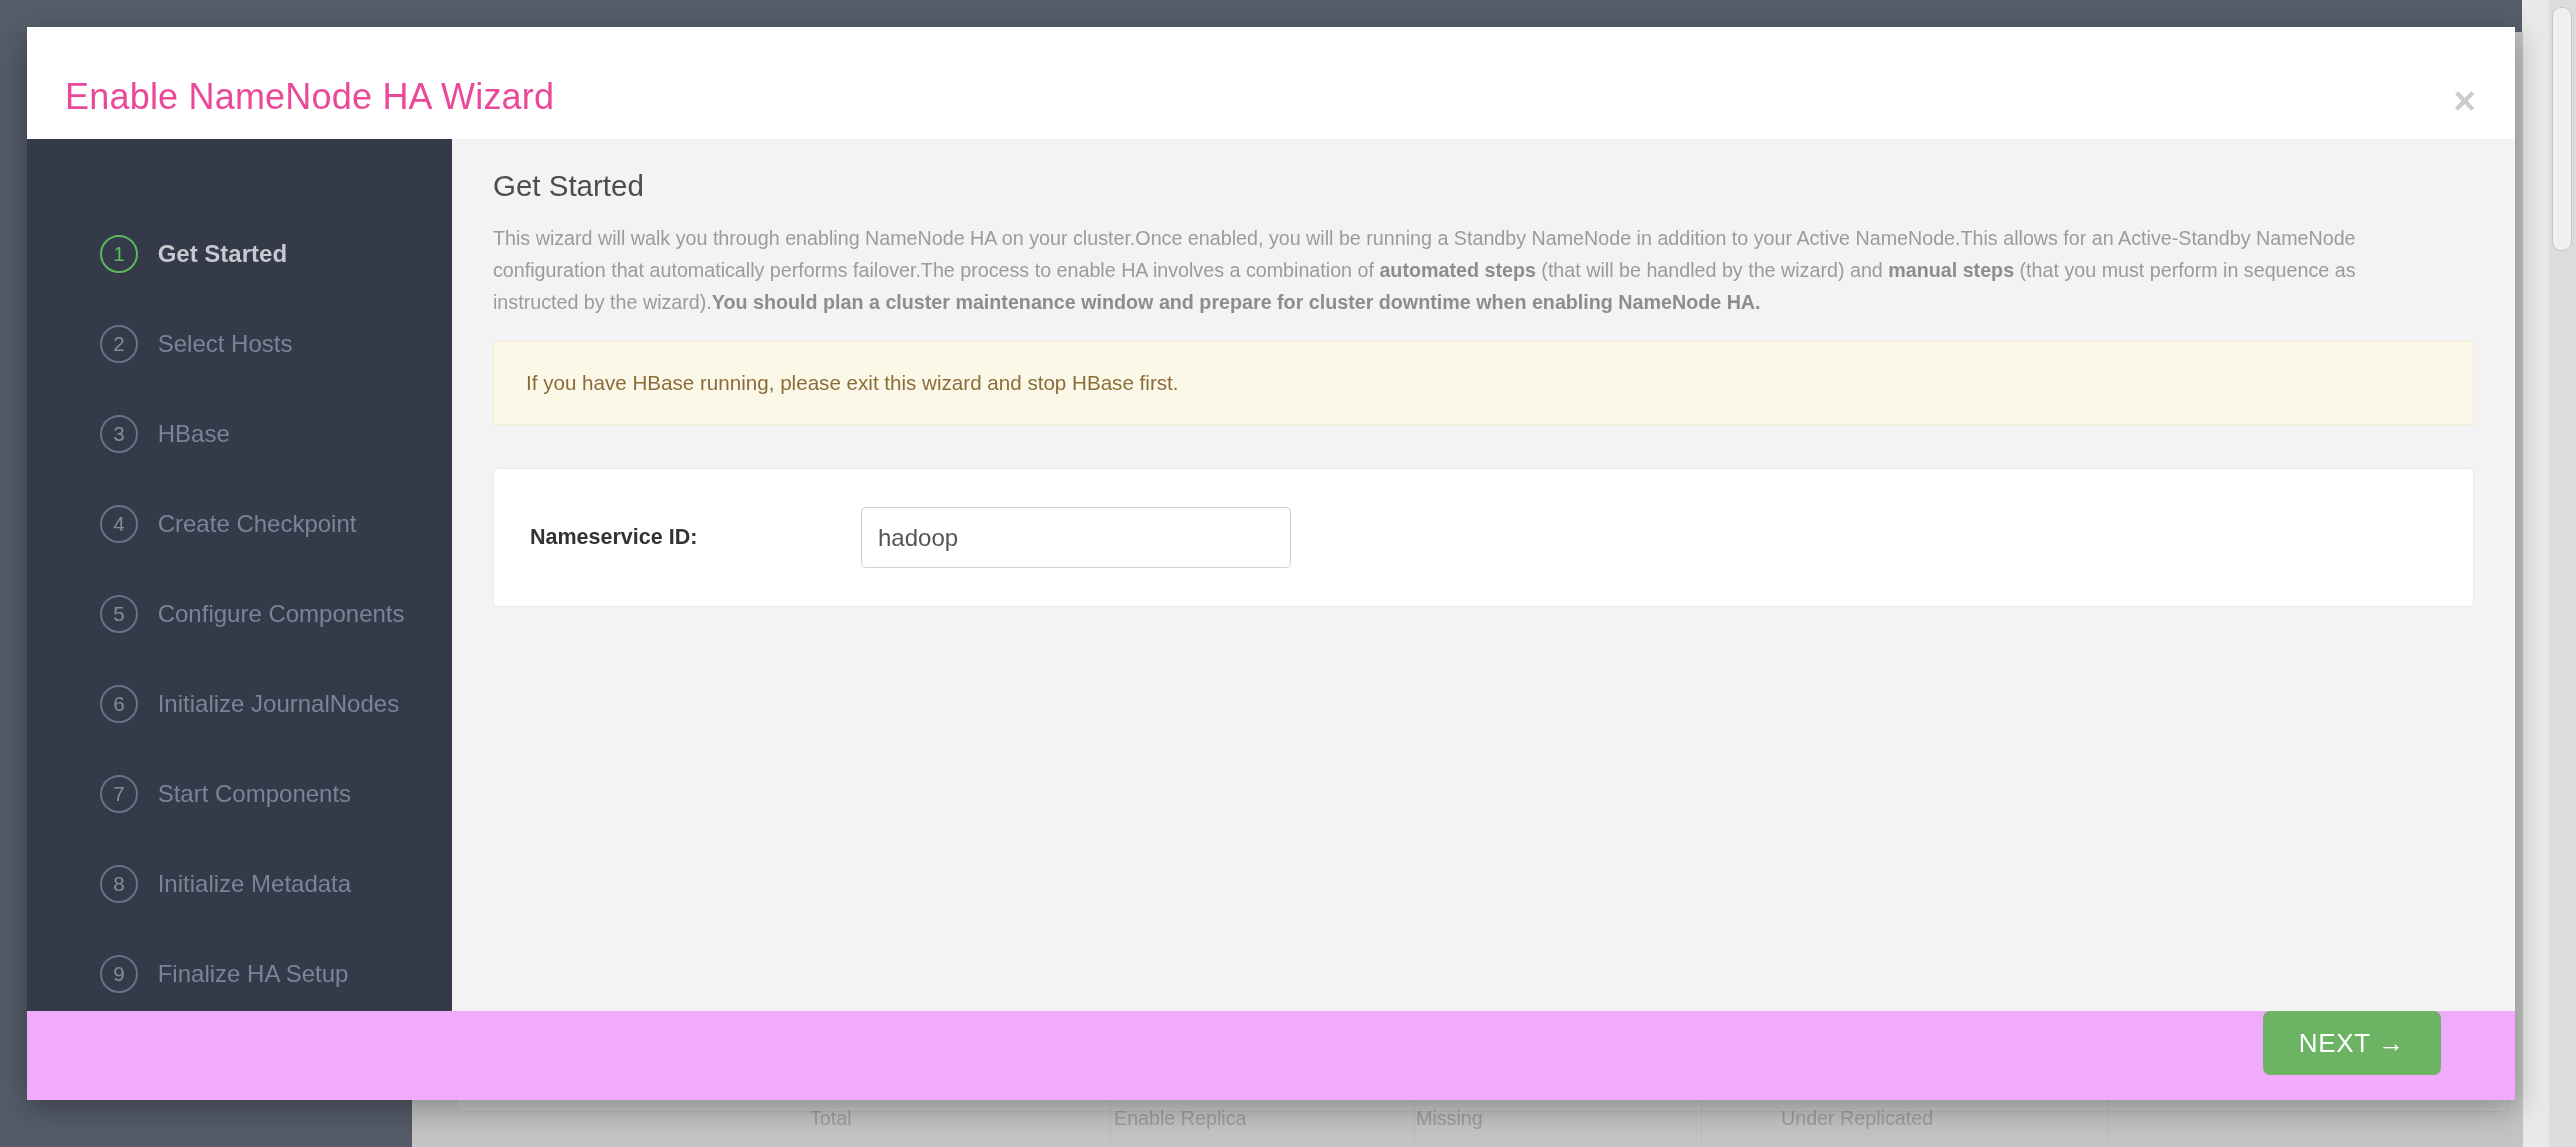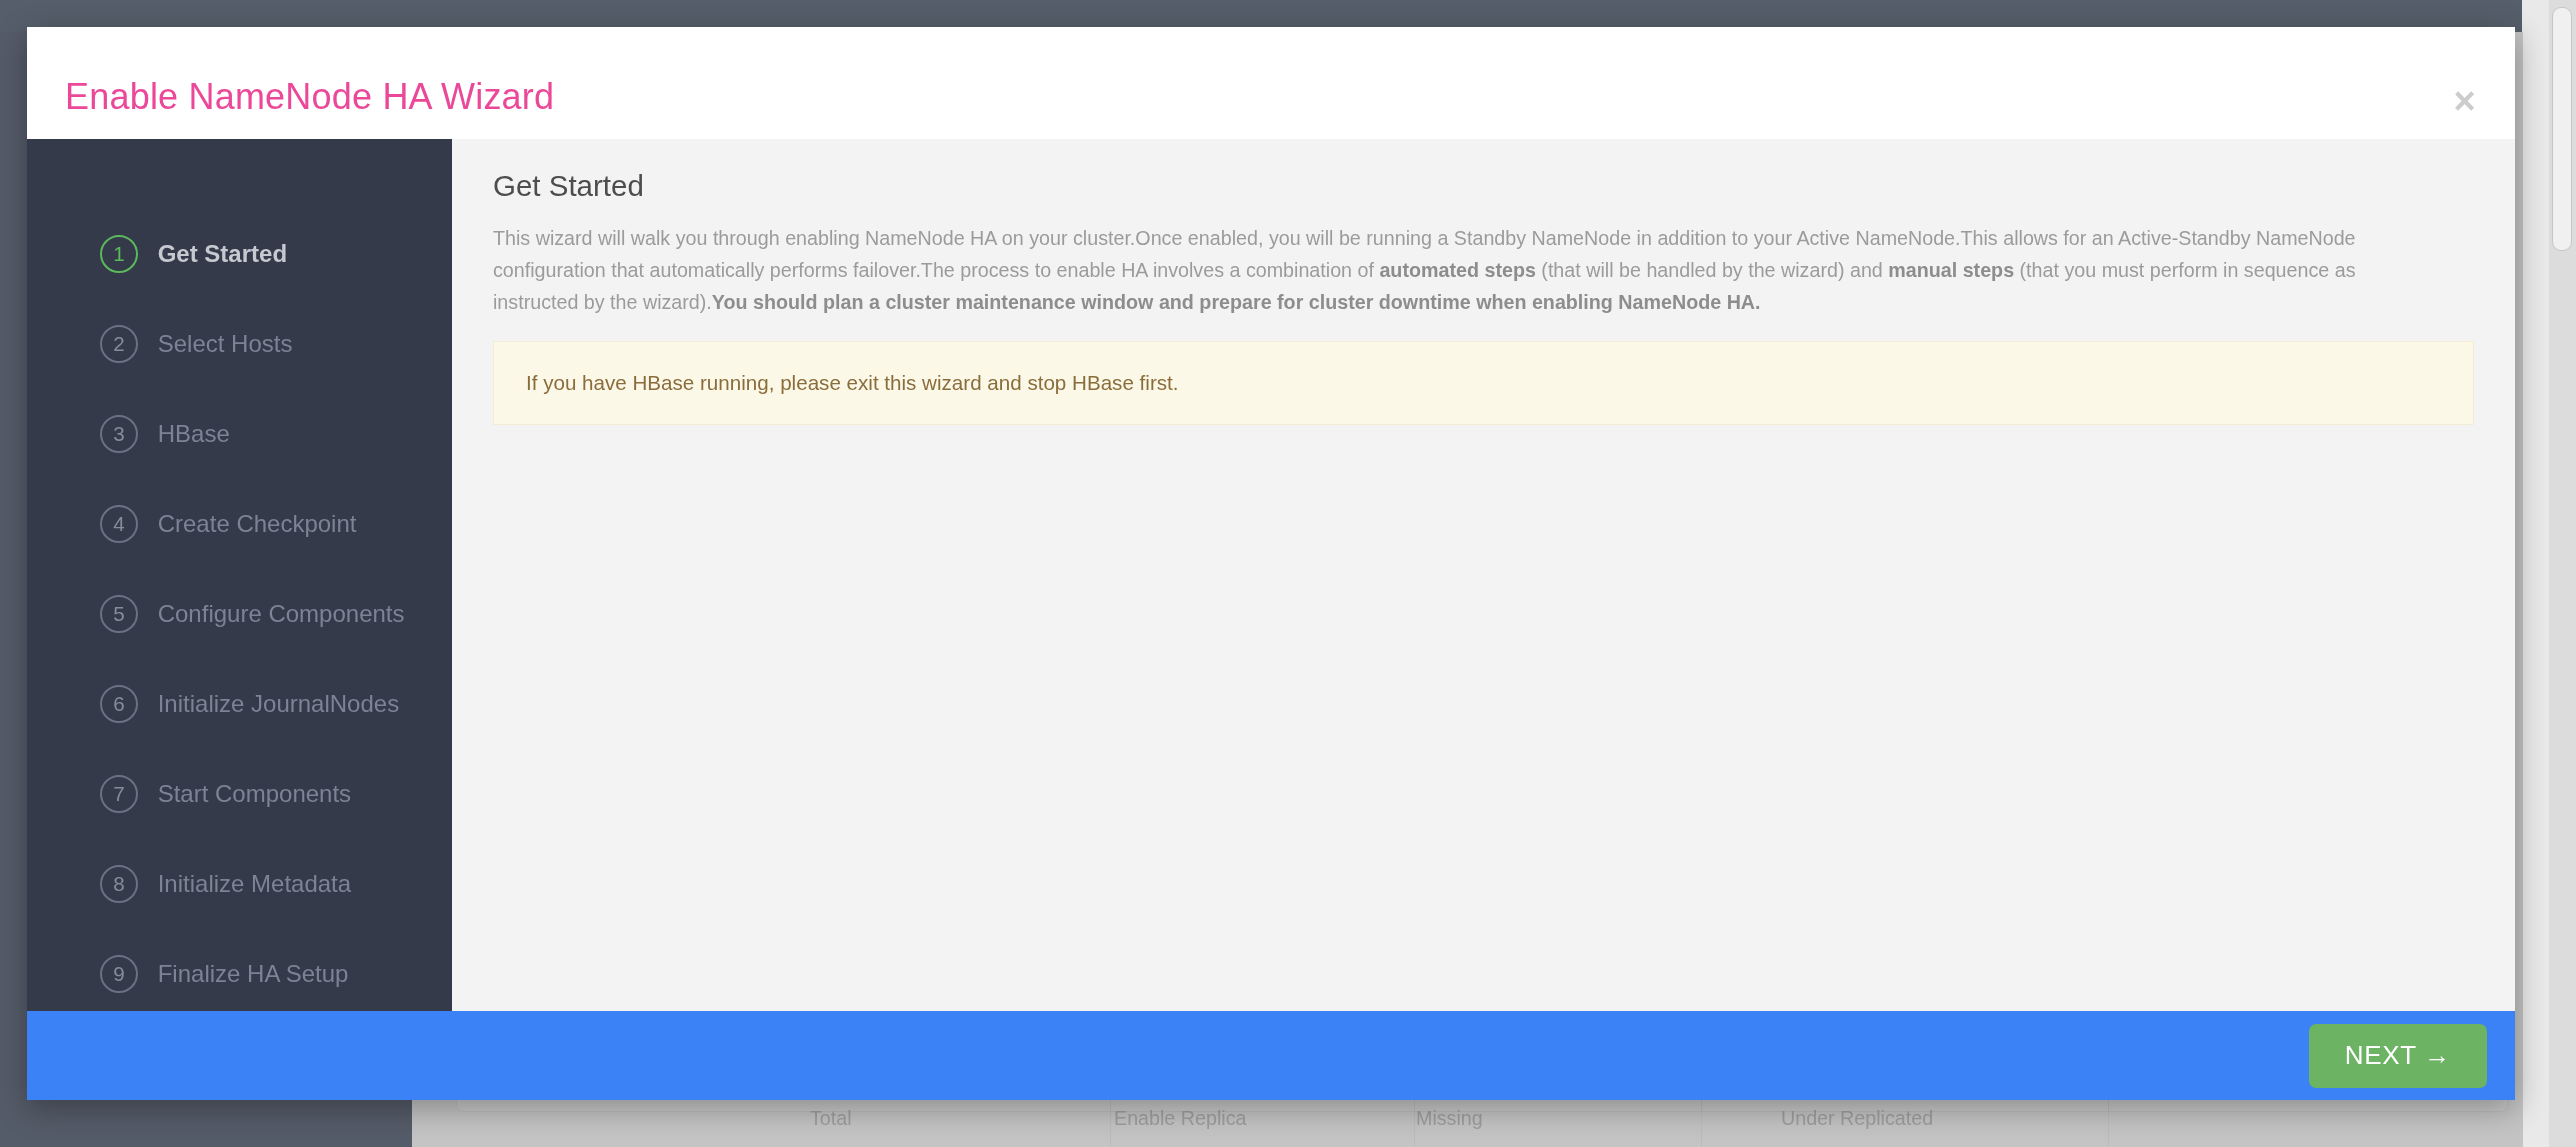--- a/index.html
+++ b/index.html
@@ -228,25 +228,24 @@
     font-family: "Liberation Sans", sans-serif;
     outline: none;
   }
 
   
   #modal-footer {
     position: absolute;
     left: 0; top: 984px;
     width: 2488px;
     height: 89px;
-    background: #3b82f6;
-    display: flex;
-    align-items: center;
+    background: #f0abfc;
+    display: flex;
     justify-content: flex-end;
-    padding-right: 28px;
+    padding-right: 74px;
     box-sizing: border-box;
   }
   #next-button {
     background: #6cb364;
     color: #ffffff;
     border: none;
     border-radius: 7.2px;
     font-size: 26px;
     letter-spacing: 0.7px;
     padding: 0 36px;
@@ -340,20 +339,24 @@
     </div>
 
     <div id="main-panel">
 
       <h2 id="section-title">Get Started</h2>
 
       <p id="intro-paragraph"><span>This wizard will walk you through enabling NameNode HA on your cluster.Once enabled, you will be running a Standby NameNode in addition to your Active NameNode.This allows for an Active-Standby NameNode configuration that automatically performs failover.The process to enable HA involves a combination of </span><b>automated steps</b><span> (that will be handled by the wizard) and </span><b>manual steps</b><span> (that you must perform in sequence as instructed by the wizard).</span><b>You should plan a cluster maintenance window and prepare for cluster downtime when enabling NameNode HA.</b></p>
 
       <div id="hbase-alert">If you have HBase running, please exit this wizard and stop HBase first.</div>
 
+      <div id="nameservice-card">
+        <label id="nameservice-label">Nameservice ID:</label>
+        <input id="nameservice-input" type="text" value="hadoop" style="">
+      </div>
 
     </div>
   </div>
 
   <div id="modal-footer">
     <button id="next-button">NEXT →</button>
   </div>
 
 </div>
 

